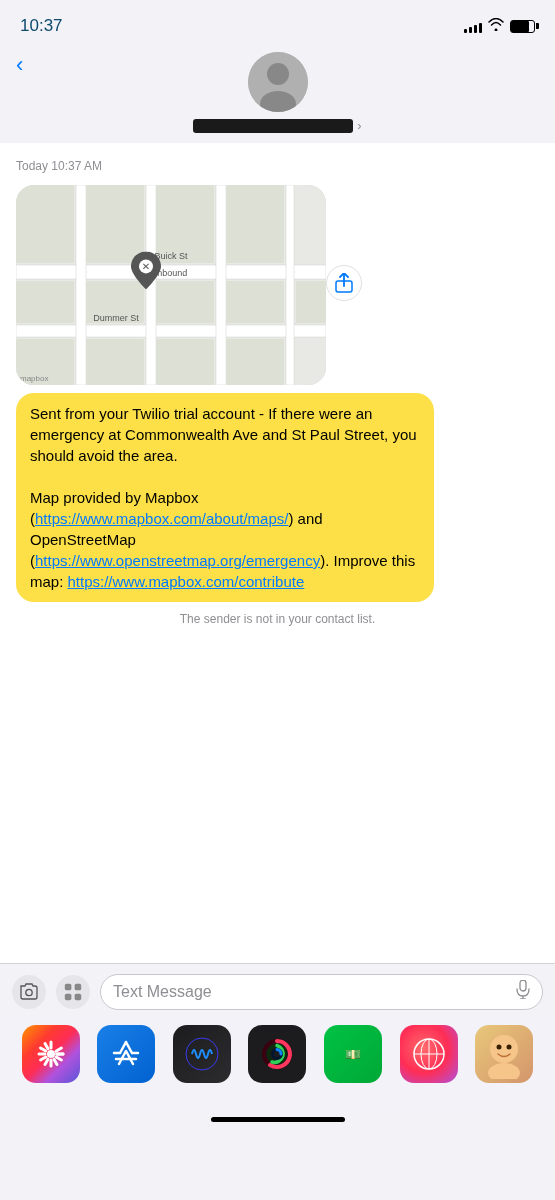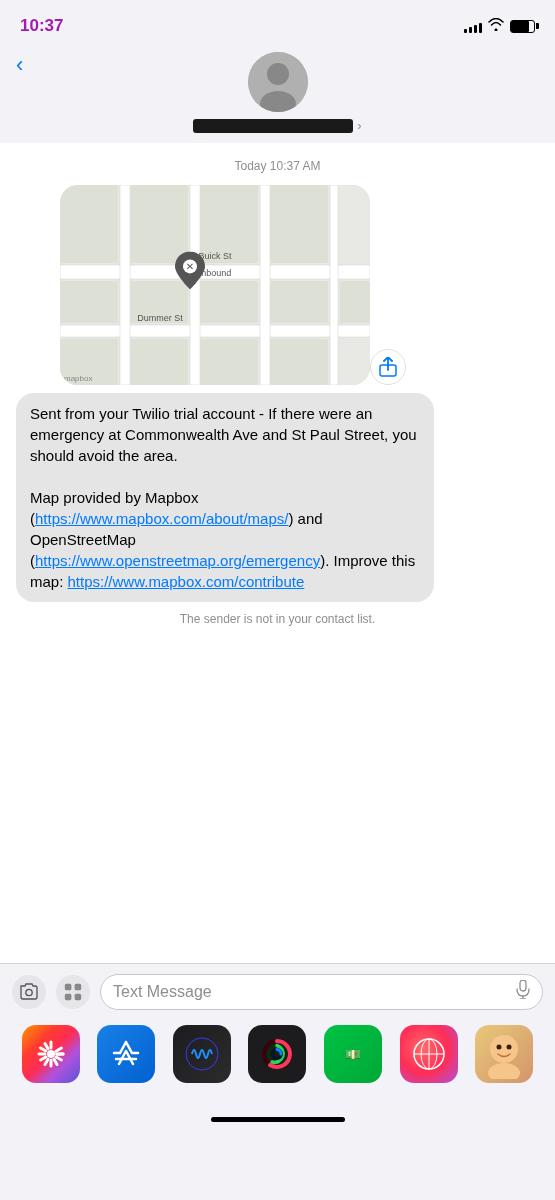--- a/index.html
+++ b/index.html
@@ -19,22 +19,22 @@
       display: flex;
       justify-content: space-between;
       align-items: center;
       padding: 12px 20px 4px 20px;
       background: #f2f2f7;
       height: 44px;
     }
 
     .status-time {
       font-size: 17px;
-      font-weight: 700;
-      color: #a21caf;
+      font-weight: 400;
+      color: #0c4a6e;
     }
 
     .status-icons {
       display: flex;
       align-items: center;
       gap: 6px;
     }
 
     .signal-bars {
       display: flex;
@@ -147,21 +147,20 @@
     
     .chat-area {
       background: #ffffff;
       flex: 1;
       padding: 8px 16px;
       overflow-y: auto;
       height: 820px;
     }
 
     .timestamp-center {
-      text-align: center;
       color: #8e8e93;
       font-size: 12px;
       margin: 8px 0 12px;
     }
 
     .bubble-left {
       max-width: 78%;
       background: #e5e5ea;
       border-radius: 18px 18px 18px 4px;
       overflow: hidden;
@@ -193,21 +192,21 @@
       border-radius: 50%;
       background: #fff;
       border: 1px solid #e0e0e0;
       display: flex;
       align-items: center;
       justify-content: center;
       cursor: pointer;
     }
 
     .message-text-bubble {
-      background: #e5e5e5;
+      background: #fde047;
       border-radius: 18px;
       padding: 10px 14px;
       font-size: 15px;
       color: #000;
       line-height: 1.4;
       margin-bottom: 4px;
       max-width: 80%;
     }
 
     .message-text-bubble a {
@@ -388,21 +387,21 @@
       <div class="contact-name-placeholder"></div>
       <span class="chevron-right">›</span>
     </div>
   </div>
 </div>
 
 <div class="chat-area">
   <div class="timestamp-center">Today 10:37 AM</div>
 
   <div class="message-area-outer">
-    <div style="display:flex; align-items:flex-end; gap:0; margin-bottom:8px;margin-left:44px;">
+    <div style="display:flex; align-items:flex-start; gap:0; margin-bottom:8px;">
       <div class="bubble-left" style="max-width:310px; border-radius:18px; overflow:hidden;">
         <div class="map-preview">
           
           <svg width="100%" height="100%" viewBox="0 0 310 200" xmlns="http://www.w3.org/2000/svg">
 
             <rect width="310" height="200" fill="#e8e8e4"></rect>
 
             <rect x="0" y="80" width="310" height="14" fill="#ffffff" stroke="#d0d0d0" stroke-width="0.5"></rect>
             <rect x="0" y="140" width="310" height="12" fill="#ffffff" stroke="#d0d0d0" stroke-width="0.5"></rect>
 

